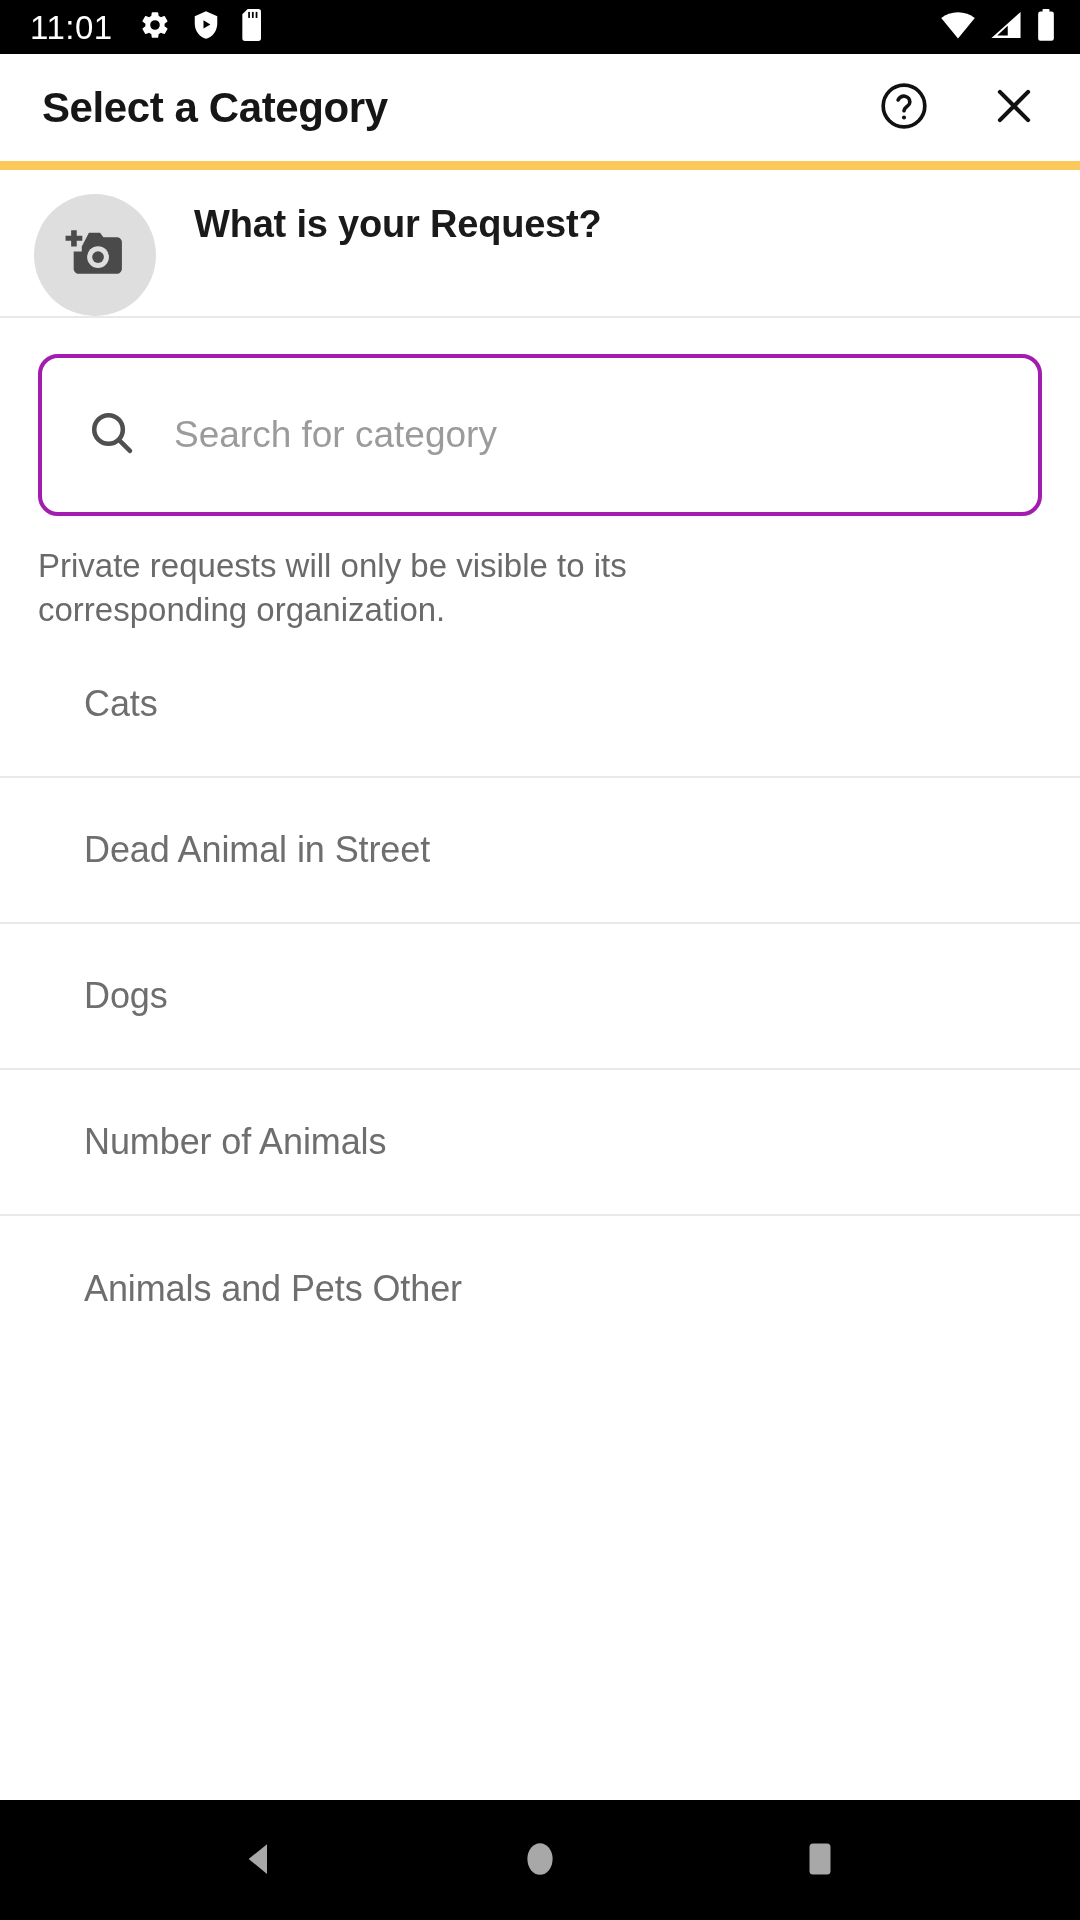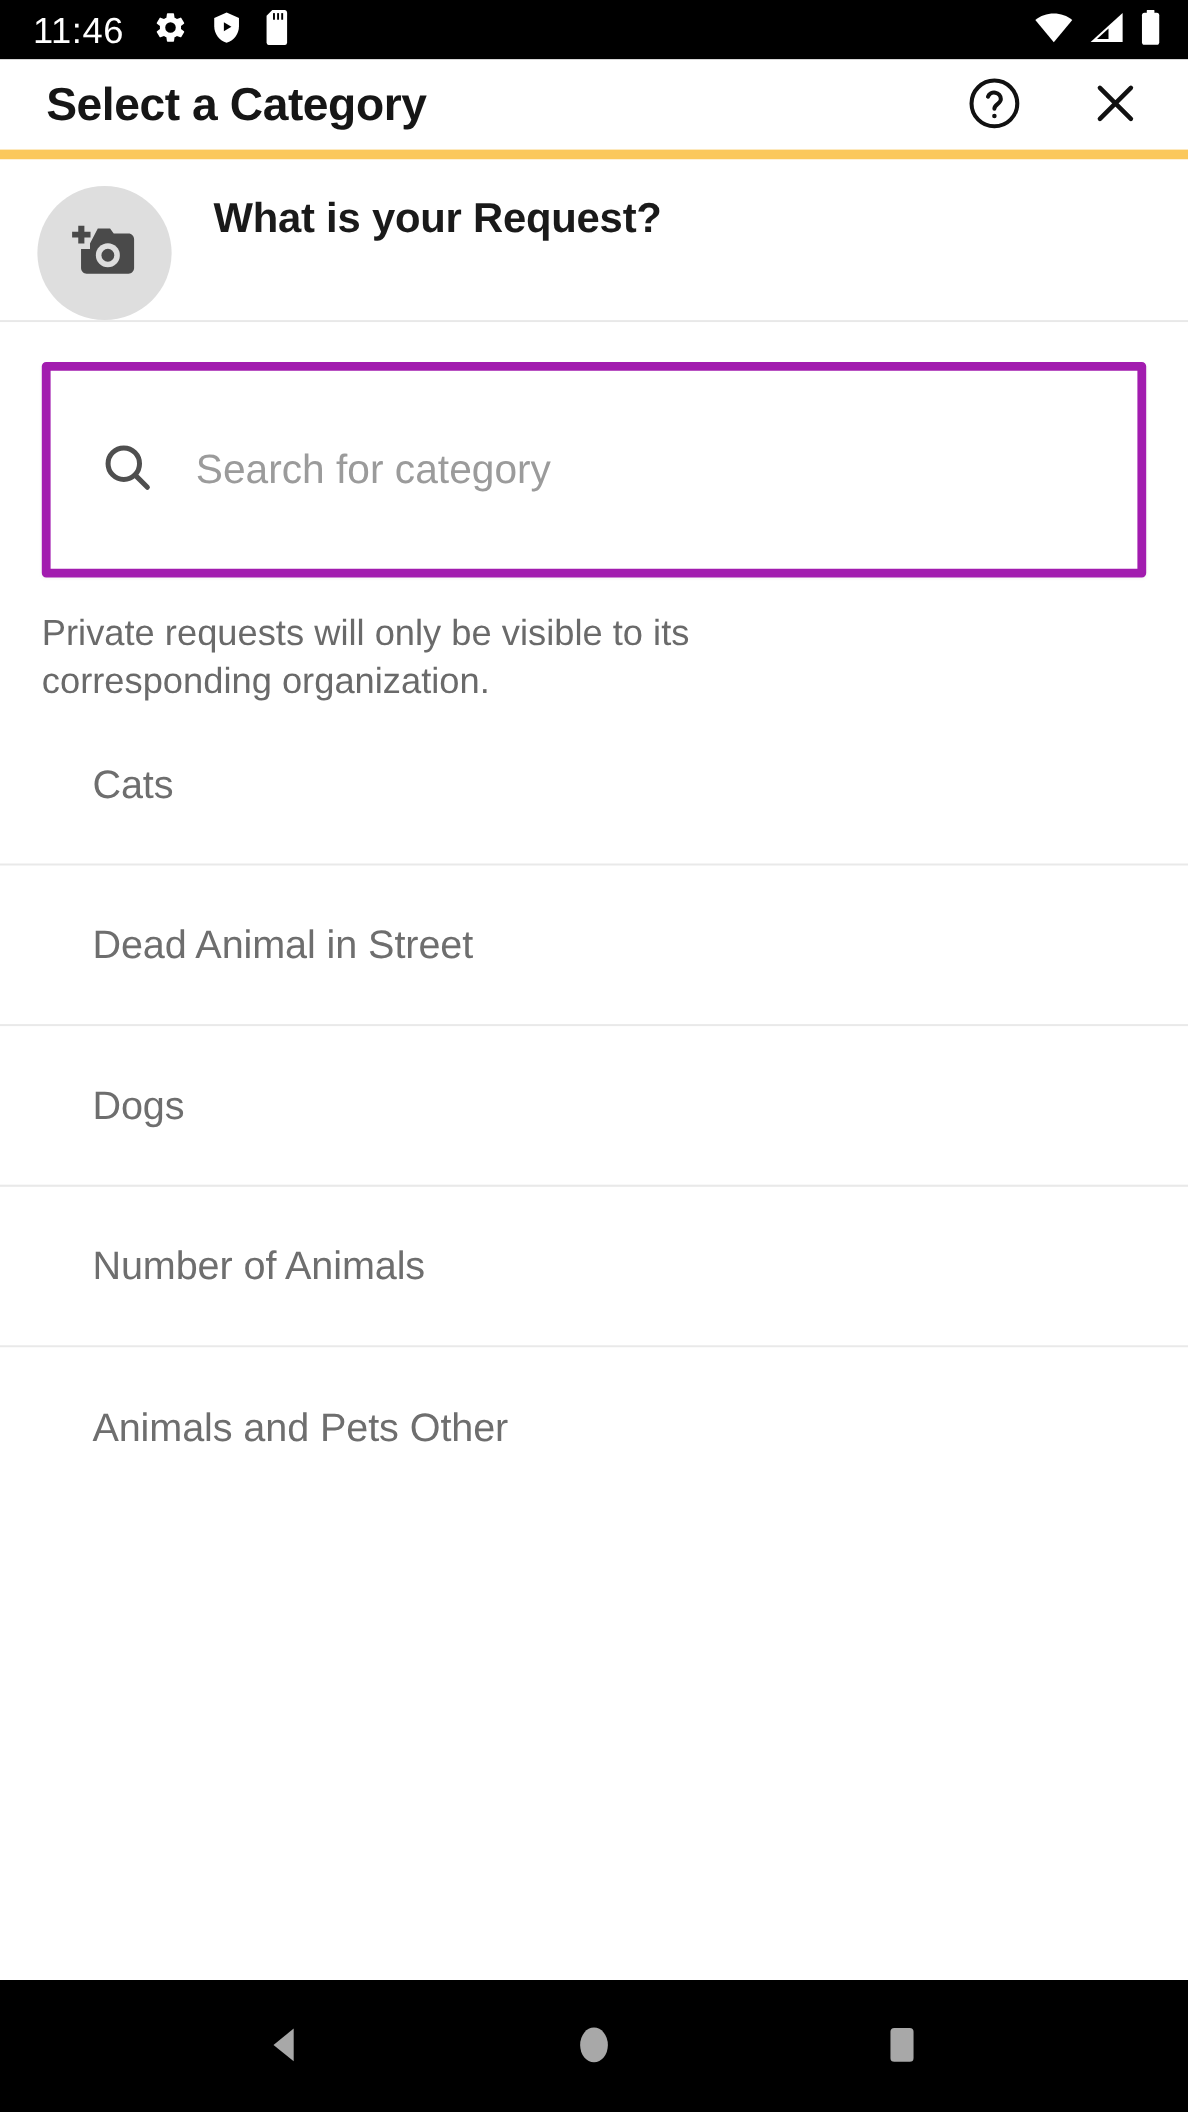--- a/index.html
+++ b/index.html
@@ -45,21 +45,21 @@
   .status-right-icons {
     margin-left: auto;
     display: flex;
     align-items: center;
     gap: 14px;
   }
   .sicon { display: block; }
 
   
   .app-header {
-    height: 82px;
+    height: 107px;
     background: #ffffff;
     display: flex;
     align-items: center;
     padding: 0 38px 0 42px;
     flex: 0 0 auto;
   }
   .app-title {
     font-size: 42px;
     font-weight: bold;
     color: #161616;
@@ -127,23 +127,23 @@
     background: #ffffff;
     overflow: hidden;
     position: relative;
   }
 
   .search-zone {
     background: #ffffff;
     padding: 36px 38px 0 38px;
   }
   .search-box {
-    height: 196px;
-    border: 8px solid #a21caf;
-    border-radius: 4px;
+    height: 162px;
+    border: 4px solid #a21caf;
+    border-radius: 20px;
     background: #ffffff;
     display: flex;
     align-items: center;
     padding: 0 44px;
     box-shadow: 0 1px 3px rgba(0,0,0,0.045);
   }
   .search-input {
     border: none;
     outline: none;
     background: transparent;
@@ -214,21 +214,21 @@
     display: flex; align-items: center; justify-content: center;
     background: none; border: none; cursor: pointer;
   }
 </style>
 </head>
 <body>
 
 <div class="phone">
 
   <div class="status-bar">
-    <div class="status-clock">11:46</div>
+    <div class="status-clock">11:01</div>
 
     <div class="status-left-icons">
       <span class="sicon">
         <svg width="32" height="32" viewBox="0 0 24 24" fill="#ffffff">
           <path d="M19.14 12.94a7.07 7.07 0 000-1.88l2.03-1.58a.5.5 0 00.12-.64l-1.92-3.32a.5.5 0 00-.6-.22l-2.39.96a7.03 7.03 0 00-1.62-.94l-.36-2.54a.5.5 0 00-.5-.42h-3.84a.5.5 0 00-.5.42l-.36 2.54c-.58.24-1.12.56-1.62.94l-2.39-.96a.5.5 0 00-.6.22L2.67 8.84a.5.5 0 00.12.64l2.03 1.58a7.07 7.07 0 000 1.88l-2.03 1.58a.5.5 0 00-.12.64l1.92 3.32c.12.22.38.3.6.22l2.39-.96c.5.38 1.04.7 1.62.94l.36 2.54c.04.24.25.42.5.42h3.84c.25 0 .46-.18.5-.42l.36-2.54c.58-.24 1.12-.56 1.62-.94l2.39.96c.22.08.48 0 .6-.22l1.92-3.32a.5.5 0 00-.12-.64l-2.03-1.58zM12 15.6A3.6 3.6 0 1112 8.4a3.6 3.6 0 010 7.2z"></path>
         </svg>
       </span>
       <span class="sicon">
         <svg width="30" height="32" viewBox="0 0 24 24" fill="#ffffff">
           <path d="M12 1L3 5v6c0 5.55 3.84 10.74 9 12 5.16-1.26 9-6.45 9-12V5l-9-4z"></path>

